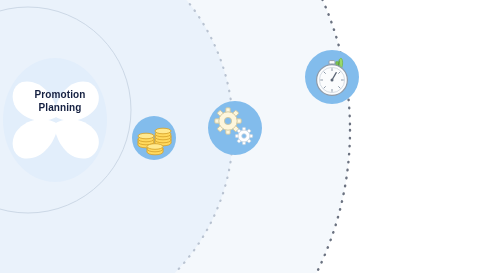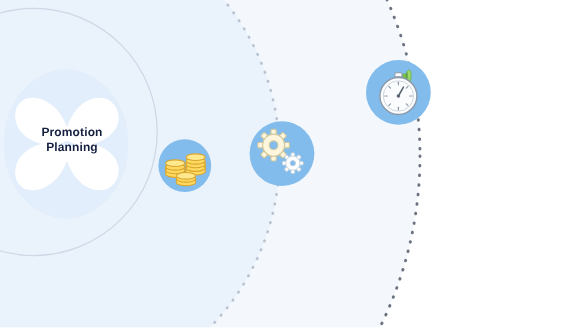--- a/index.html
+++ b/index.html
@@ -19,21 +19,21 @@
     position: absolute;
     left: 0;
     top: 0;
     width: 486px;
     height: 273px;
     display: block;
   }
   .center-label {
     position: absolute;
     left: 8px;
-    top: 104px;
+    top: 88px;
     width: 104px;
     text-align: center;
     font-family: "Liberation Sans", sans-serif;
     font-size: 10px;
     line-height: 13px;
     font-weight: 700;
     color: #152041;
     letter-spacing: 0.1px;
     pointer-events: none;
     white-space: pre-line;

